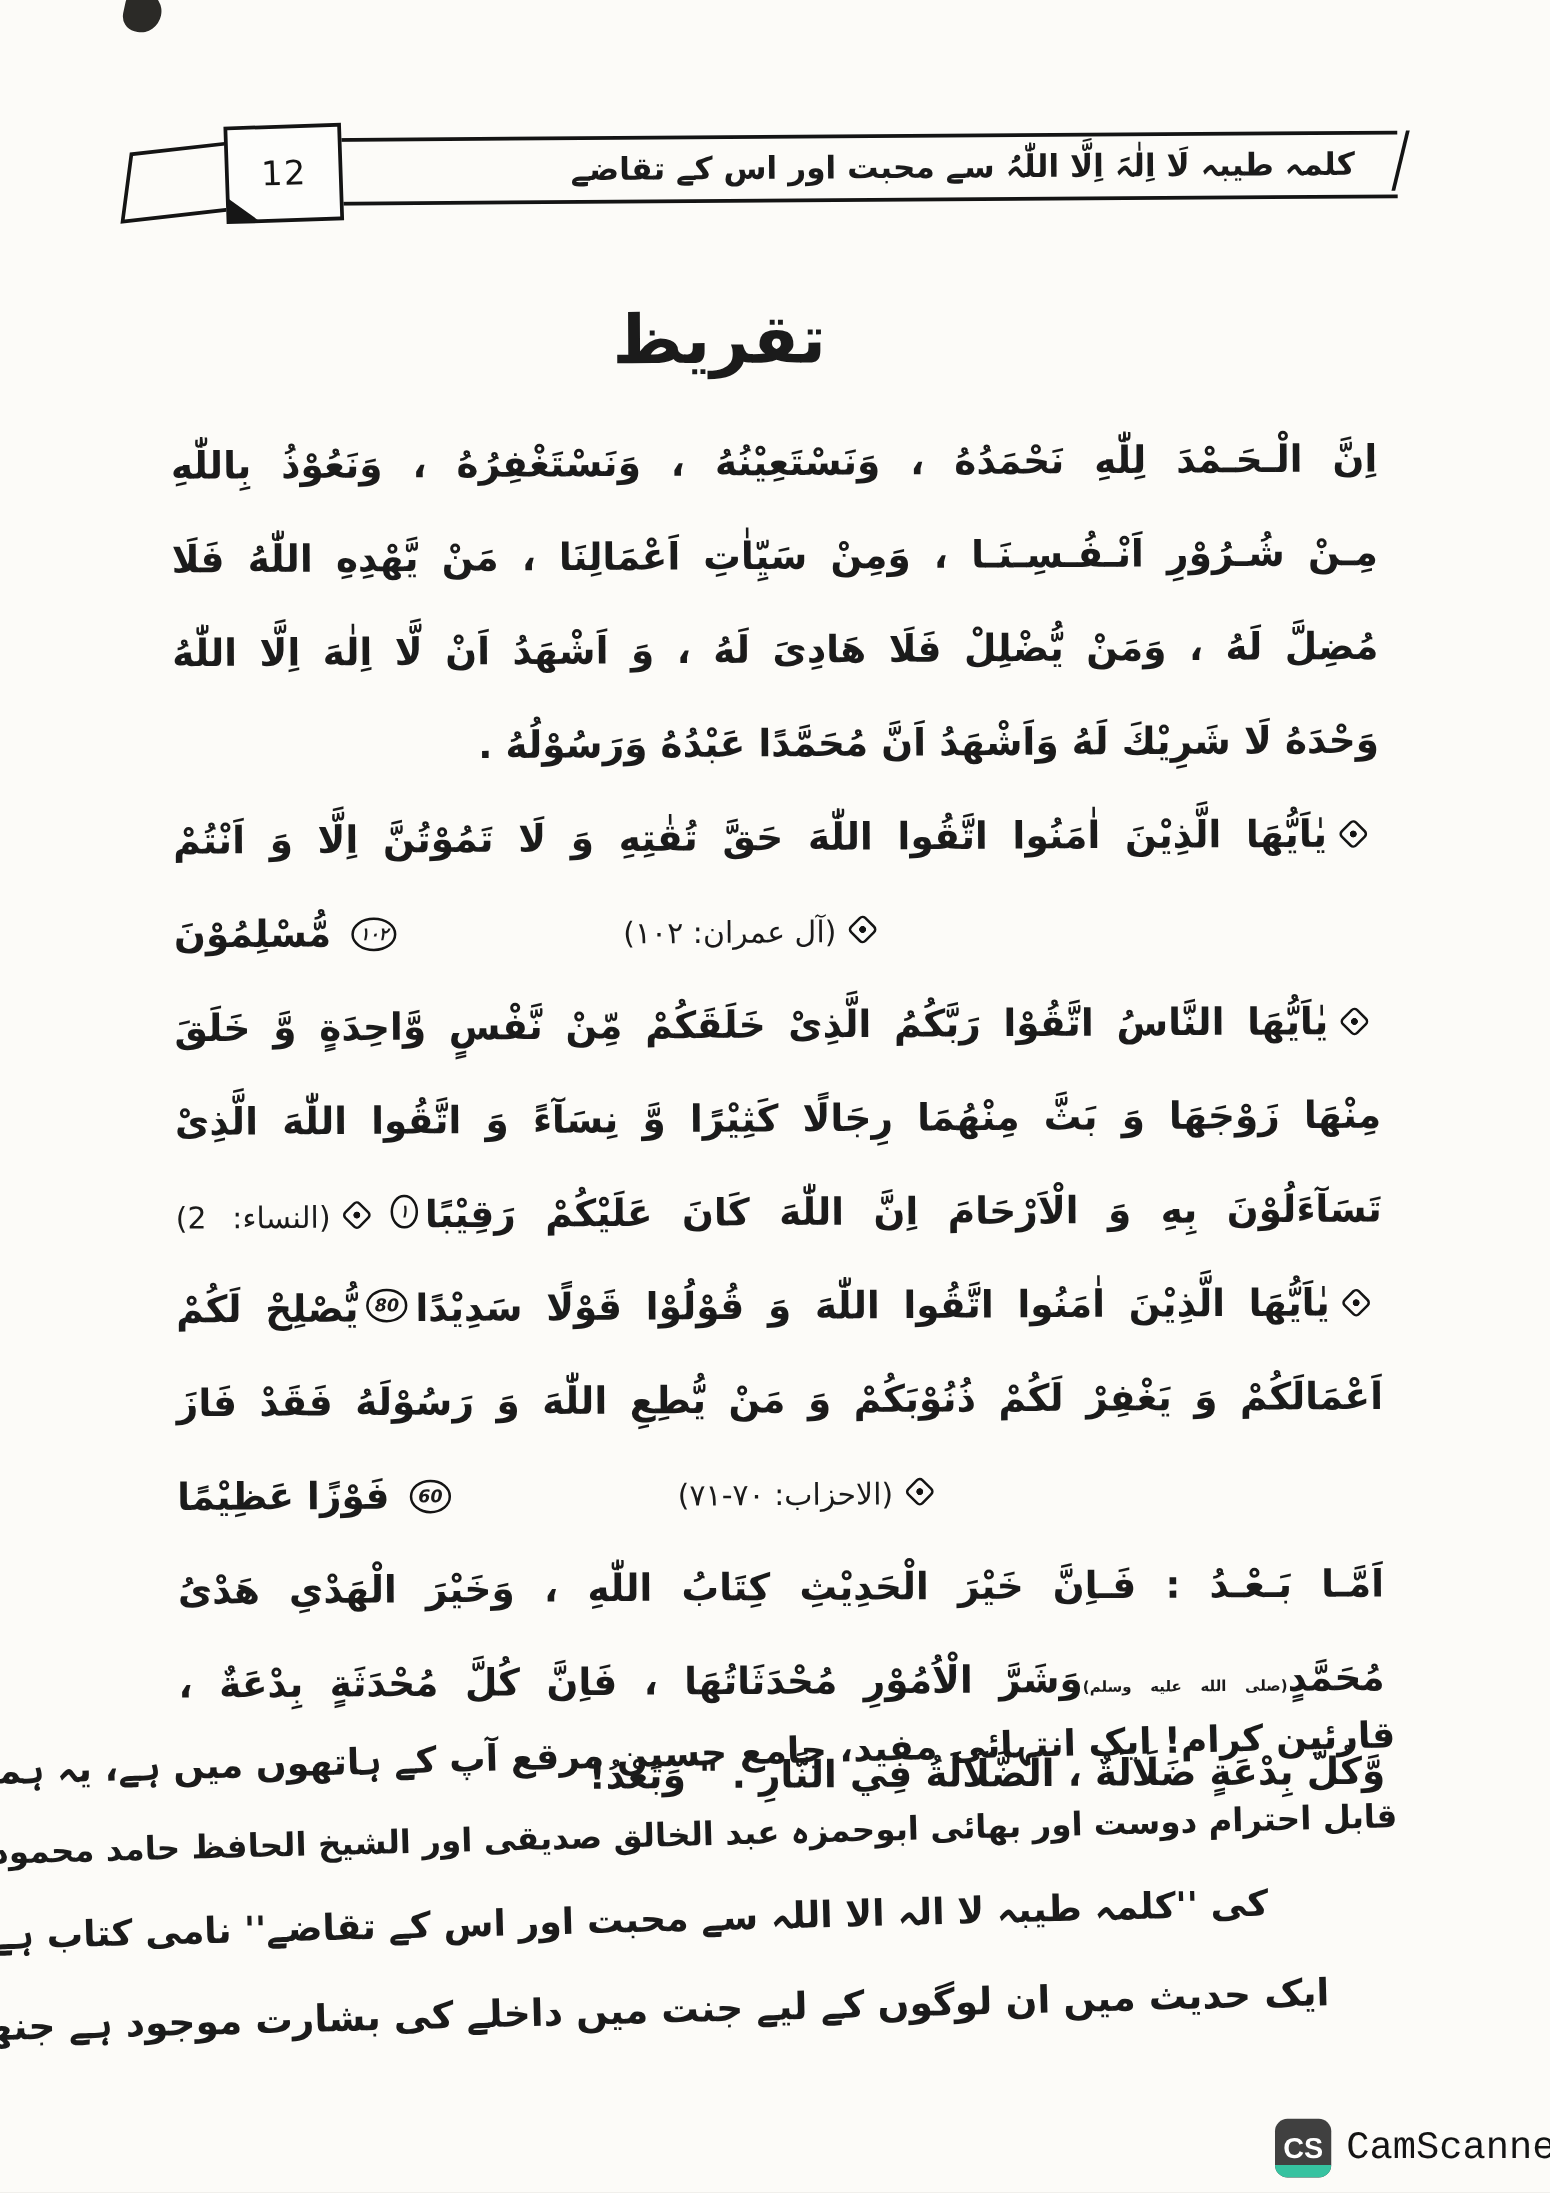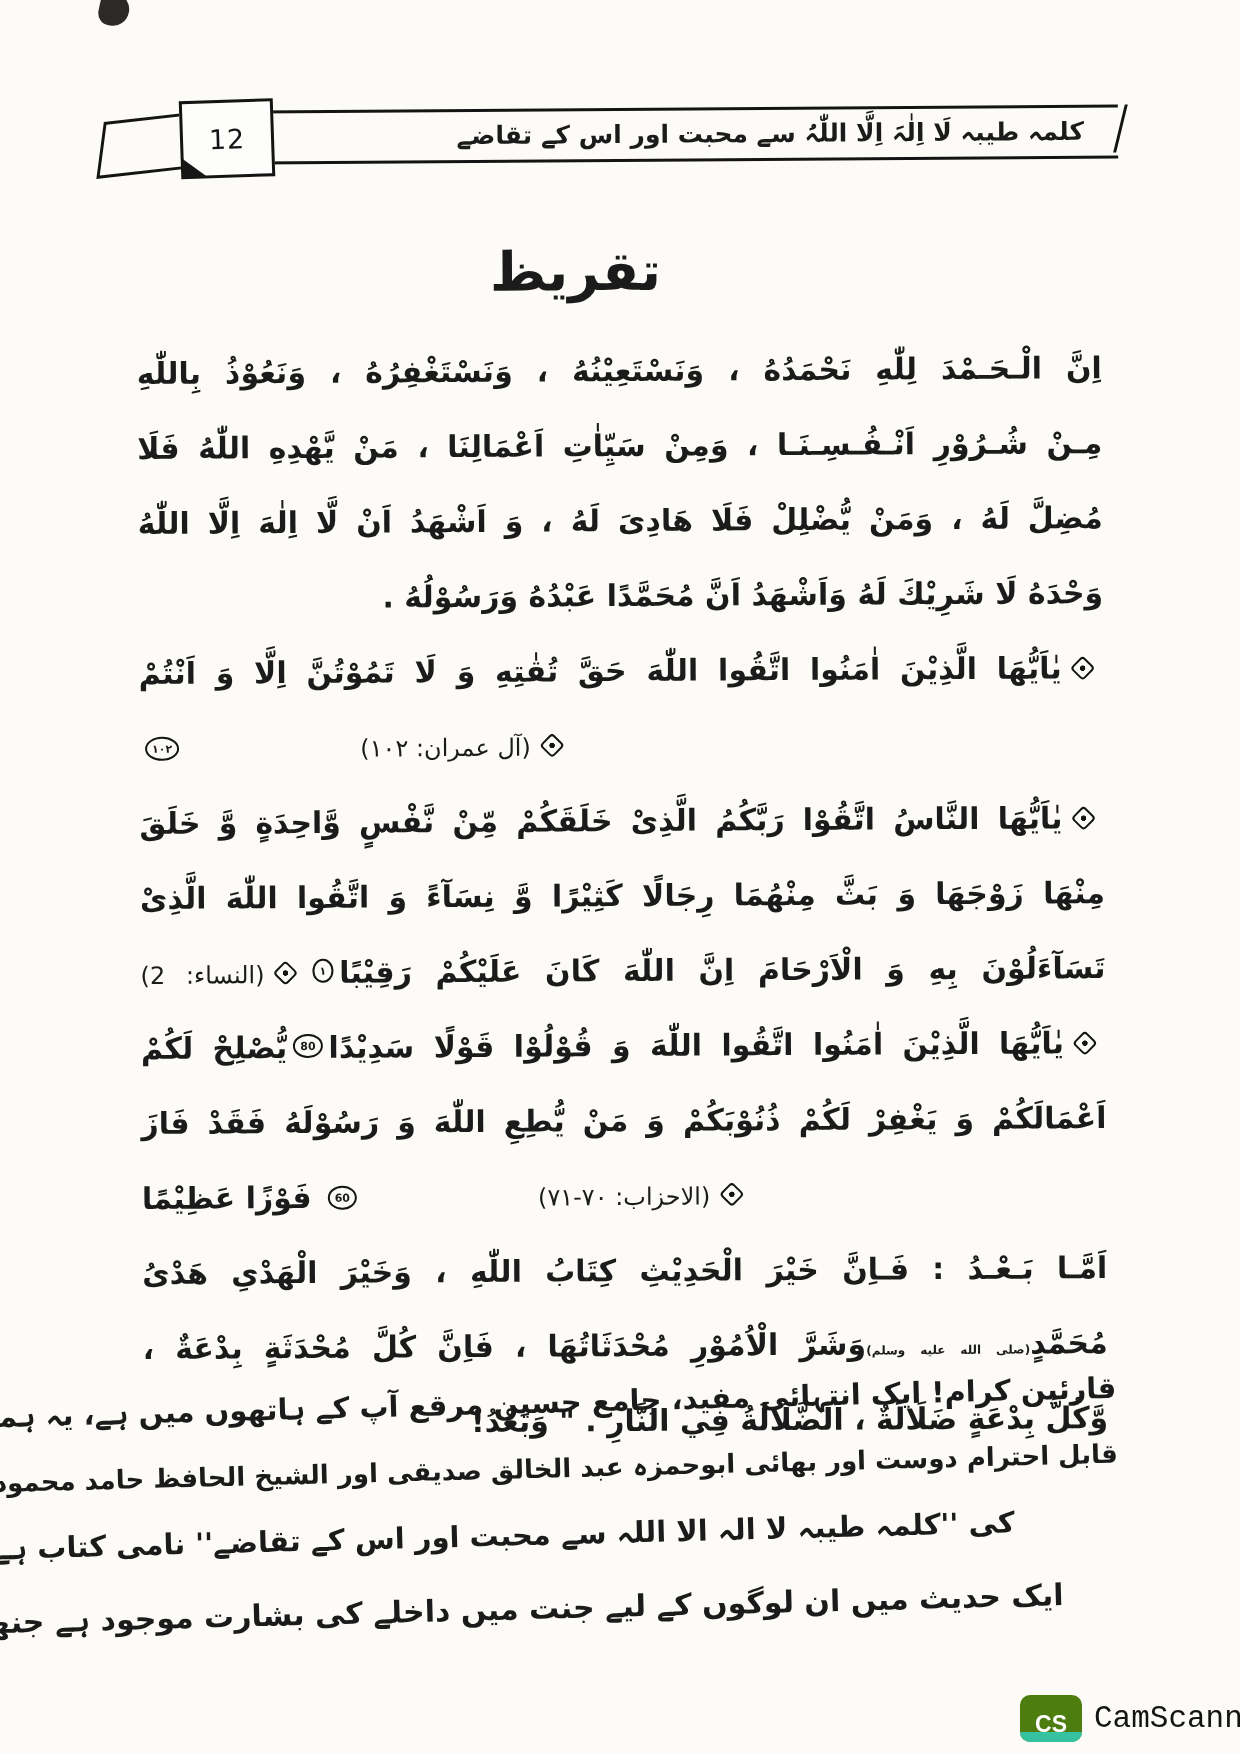--- a/index.html
+++ b/index.html
@@ -75,22 +75,22 @@
   }
   .arow.end{text-align:right;text-align-last:right;}
   .arow.frag{display:flex;direction:ltr;align-items:center;text-align:initial;text-align-last:initial;}
   .fgroup{direction:ltr;display:inline-flex;align-items:center;gap:10px;}
   .fspacer{width:175px;flex:0 0 auto;}
   .rgroup{direction:rtl;flex:0 0 auto;}
   .p-t{}
   .p-ref{font-size:24px;font-weight:500;}
   .p-circle{
     display:inline-block;border:2.5px solid #141414;border-radius:50%;
-    font-size:11px;font-weight:700;line-height:1;
-    padding:5px 5px 4px;margin:0 6px;vertical-align:8px;
+    font-size:14px;font-weight:700;line-height:1;
+    padding:5px 5px 4px;margin:0 6px;vertical-align:8px;font-style:italic;
   }
   .p-flower{
     display:inline-block;width:14px;height:14px;
     border:2.5px solid #141414;border-radius:4px;
     transform:rotate(45deg);
     background:radial-gradient(circle at center,#141414 2.5px,transparent 3px);
     margin:0 12px;vertical-align:1px;
   }
   .p-saw{font-size:12px;font-weight:700;letter-spacing:-0.5px;}
   
@@ -106,23 +106,23 @@
   .urow:nth-child(1){font-size:29px;}
   .urow:nth-child(2){font-size:26px;}
   .urow:nth-child(3){font-size:29px;padding-right:105px;}
   .urow:nth-child(4){font-size:30px;padding-right:58px;margin-top:8px;}
   
   .cs-footer{
     position:absolute;left:1020px;top:1693px;height:50px;
     display:flex;align-items:center;gap:12px;
   }
   .cs-icon{
-    position:relative;width:62px;height:47px;border-radius:10px;
-    background:#4d7c0f;overflow:hidden;flex:0 0 auto;
-    display:flex;align-items:flex-end;justify-content:center;
+    position:relative;width:45px;height:47px;border-radius:10px;
+    background:#404040;overflow:hidden;flex:0 0 auto;
+    display:flex;align-items:center;justify-content:center;
   }
   .cs-icon .cs-label{
     color:#ffffff;font-weight:700;font-size:23px;line-height:36px;
     font-family:"Liberation Sans","DejaVu Sans",sans-serif;
   }
   .cs-strip{position:absolute;left:0;bottom:0;width:100%;height:10px;background:#36c2a0;}
   .cs-name{
     font-family:Liberation Mono, monospace;
     font-size:31px;color:#141414;white-space:nowrap;
   }
@@ -149,20 +149,21 @@
   <div class="section-title">تقریظ</div>
 
   <div class="arabic-block">
       <div class="arow j"><span class="p-t">اِنَّ الْـحَـمْدَ لِلّٰهِ نَحْمَدُهُ ، وَنَسْتَعِيْنُهُ ، وَنَسْتَغْفِرُهُ ، وَنَعُوْذُ بِاللّٰهِ</span></div>
       <div class="arow j"><span class="p-t">مِـنْ شُـرُوْرِ اَنْـفُـسِـنَـا ، وَمِنْ سَيِّاٰتِ اَعْمَالِنَا ، مَنْ يَّهْدِهِ اللّٰهُ فَلَا</span></div>
       <div class="arow j"><span class="p-t">مُضِلَّ لَهُ ، وَمَنْ يُّضْلِلْ فَلَا هَادِىَ لَهُ ، وَ اَشْهَدُ اَنْ لَّا اِلٰهَ اِلَّا اللّٰهُ</span></div>
       <div class="arow end"><span class="p-t">وَحْدَهُ لَا شَرِيْكَ لَهُ وَاَشْهَدُ اَنَّ مُحَمَّدًا عَبْدُهُ وَرَسُوْلُهُ .</span></div>
       <div class="arow j"><span class="p-flower"></span><span class="p-t">يٰاَيُّهَا الَّذِيْنَ اٰمَنُوا اتَّقُوا اللّٰهَ حَقَّ تُقٰتِهِ وَ لَا تَمُوْتُنَّ اِلَّا وَ اَنْتُمْ</span></div>
       <div class="arow frag">
         <span class="fgroup">
+          <span class="p-t">مُّسْلِمُوْنَ</span>
           <span class="p-circle">١٠٢</span>
         </span>
         <span class="fspacer"></span>
         <span class="rgroup"><span class="p-flower"></span><span class="p-ref">(آل عمران: ١٠٢)</span></span>
       </div>
       <div class="arow j"><span class="p-flower"></span><span class="p-t">يٰاَيُّهَا النَّاسُ اتَّقُوْا رَبَّكُمُ الَّذِىْ خَلَقَكُمْ مِّنْ نَّفْسٍ وَّاحِدَةٍ وَّ خَلَقَ</span></div>
       <div class="arow j"><span class="p-t">مِنْهَا زَوْجَهَا وَ بَثَّ مِنْهُمَا رِجَالًا كَثِيْرًا وَّ نِسَآءً وَ اتَّقُوا اللّٰهَ الَّذِىْ</span></div>
       <div class="arow j"><span class="p-t">تَسَآءَلُوْنَ بِهِ وَ الْاَرْحَامَ اِنَّ اللّٰهَ كَانَ عَلَيْكُمْ رَقِيْبًا</span><span class="p-circle">١</span><span class="p-flower"></span><span class="p-ref">(النساء: 2)</span></div>
       <div class="arow j"><span class="p-flower"></span><span class="p-t">يٰاَيُّهَا الَّذِيْنَ اٰمَنُوا اتَّقُوا اللّٰهَ وَ قُوْلُوْا قَوْلًا سَدِيْدًا</span><span class="p-circle">80</span><span class="p-t">يُّصْلِحْ لَكُمْ</span></div>
       <div class="arow j"><span class="p-t">اَعْمَالَكُمْ وَ يَغْفِرْ لَكُمْ ذُنُوْبَكُمْ وَ مَنْ يُّطِعِ اللّٰهَ وَ رَسُوْلَهُ فَقَدْ فَازَ</span></div>

